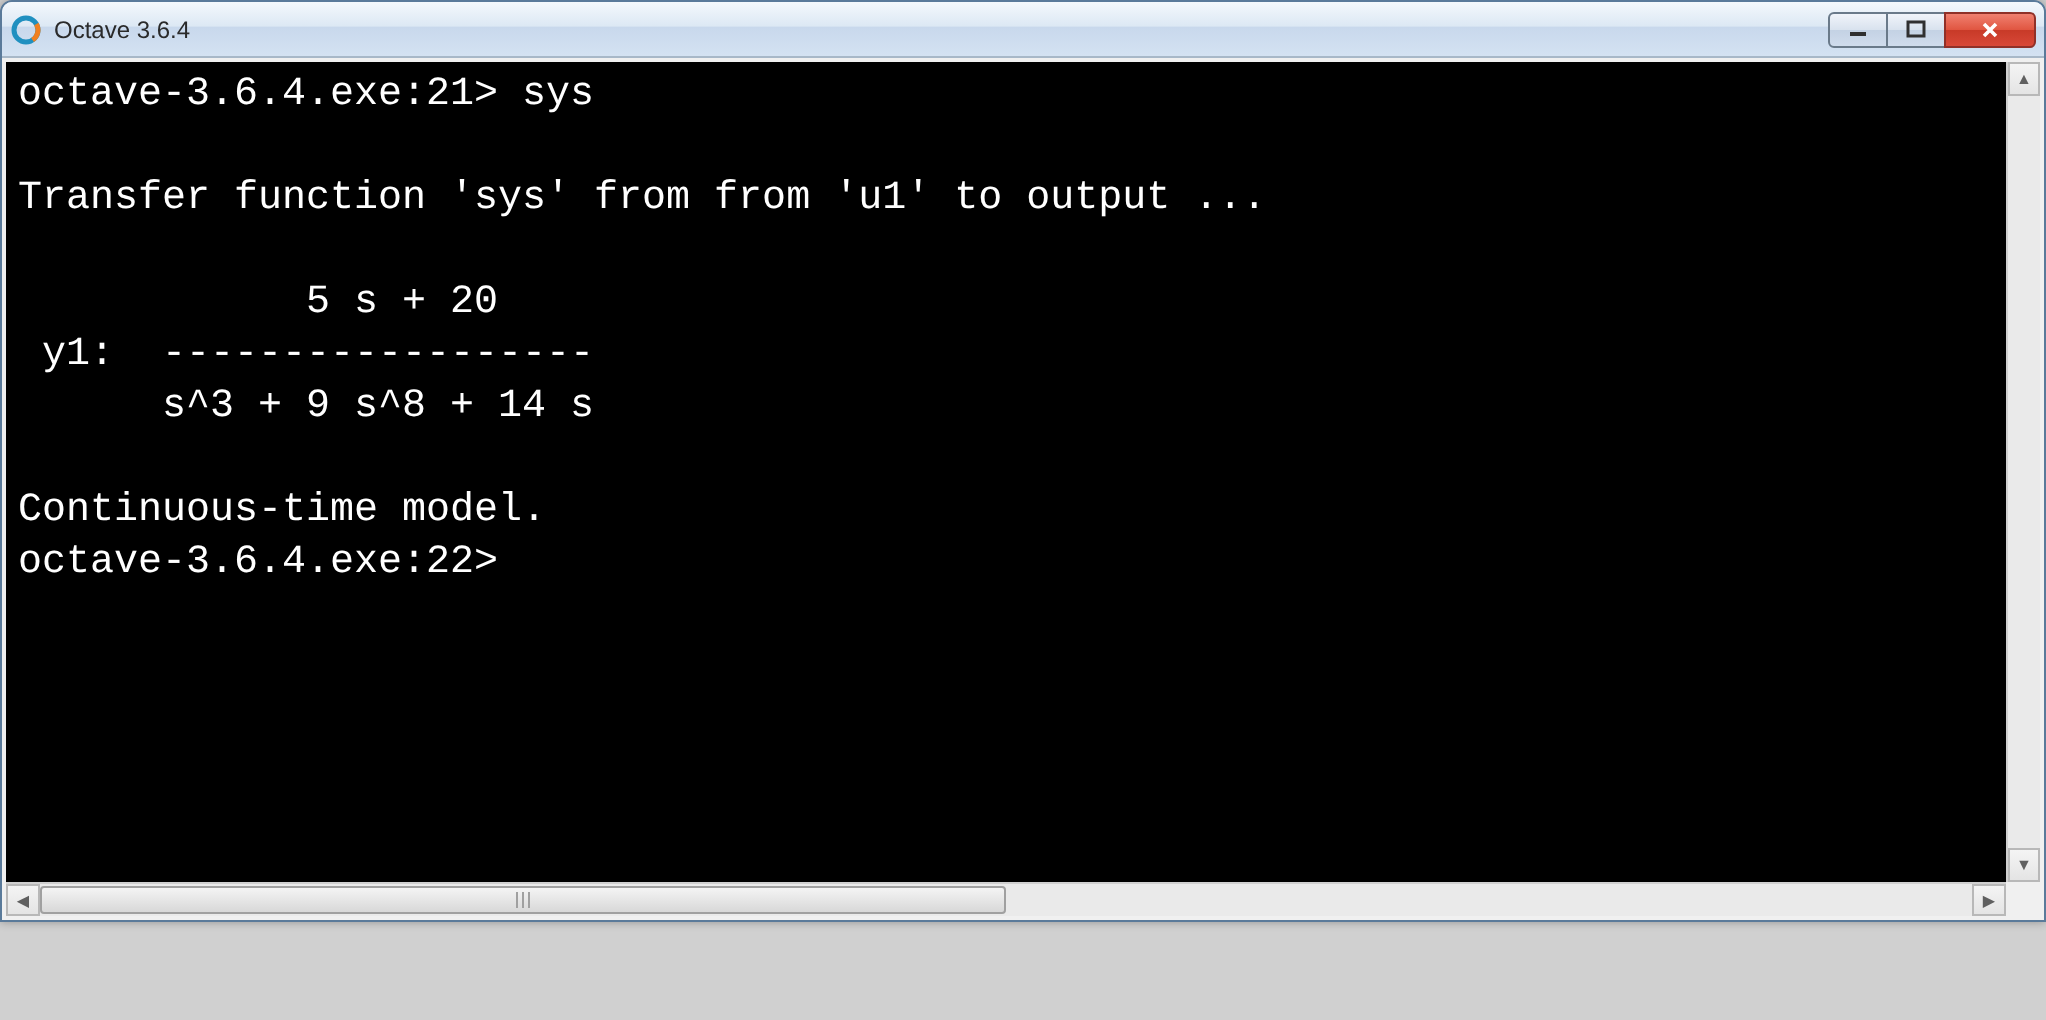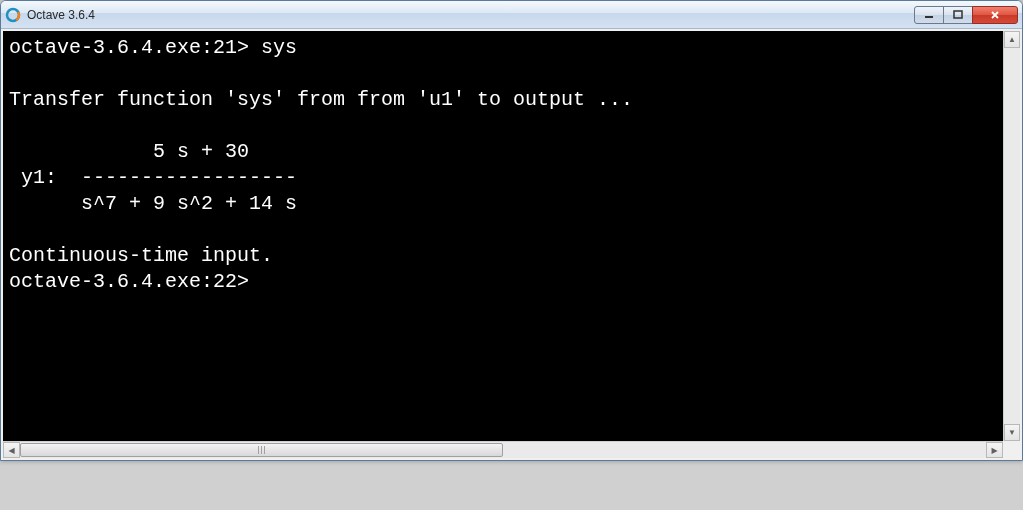--- a/index.html
+++ b/index.html
@@ -201,25 +201,25 @@
       </div>
     </div>
   </div>
 
   <div class="content-area">
     <div class="terminal-wrapper">
       <div class="terminal"><span>octave-3.6.4.exe:21&gt; sys</span>
 <span></span>
 <span>Transfer function 'sys' from from 'u1' to output ...</span>
 <span></span>
-<span>            5 s + 30</span>
+<span>            5 s + 20</span>
 <span> y1:  ------------------</span>
-<span>      s^7 + 9 s^2 + 14 s</span>
+<span>      s^3 + 9 s^8 + 14 s</span>
 <span></span>
-<span>Continuous-time input.</span>
+<span>Continuous-time model.</span>
 <span>octave-3.6.4.exe:22&gt;</span></div>
       <div class="vscrollbar">
         <div class="v-arrow">▲</div>
         <div class="v-track"></div>
         <div class="v-arrow">▼</div>
       </div>
     </div>
     <div style="display:flex">
       <div class="hscrollbar" style="flex:1">
         <div class="h-arrow">◀</div>

